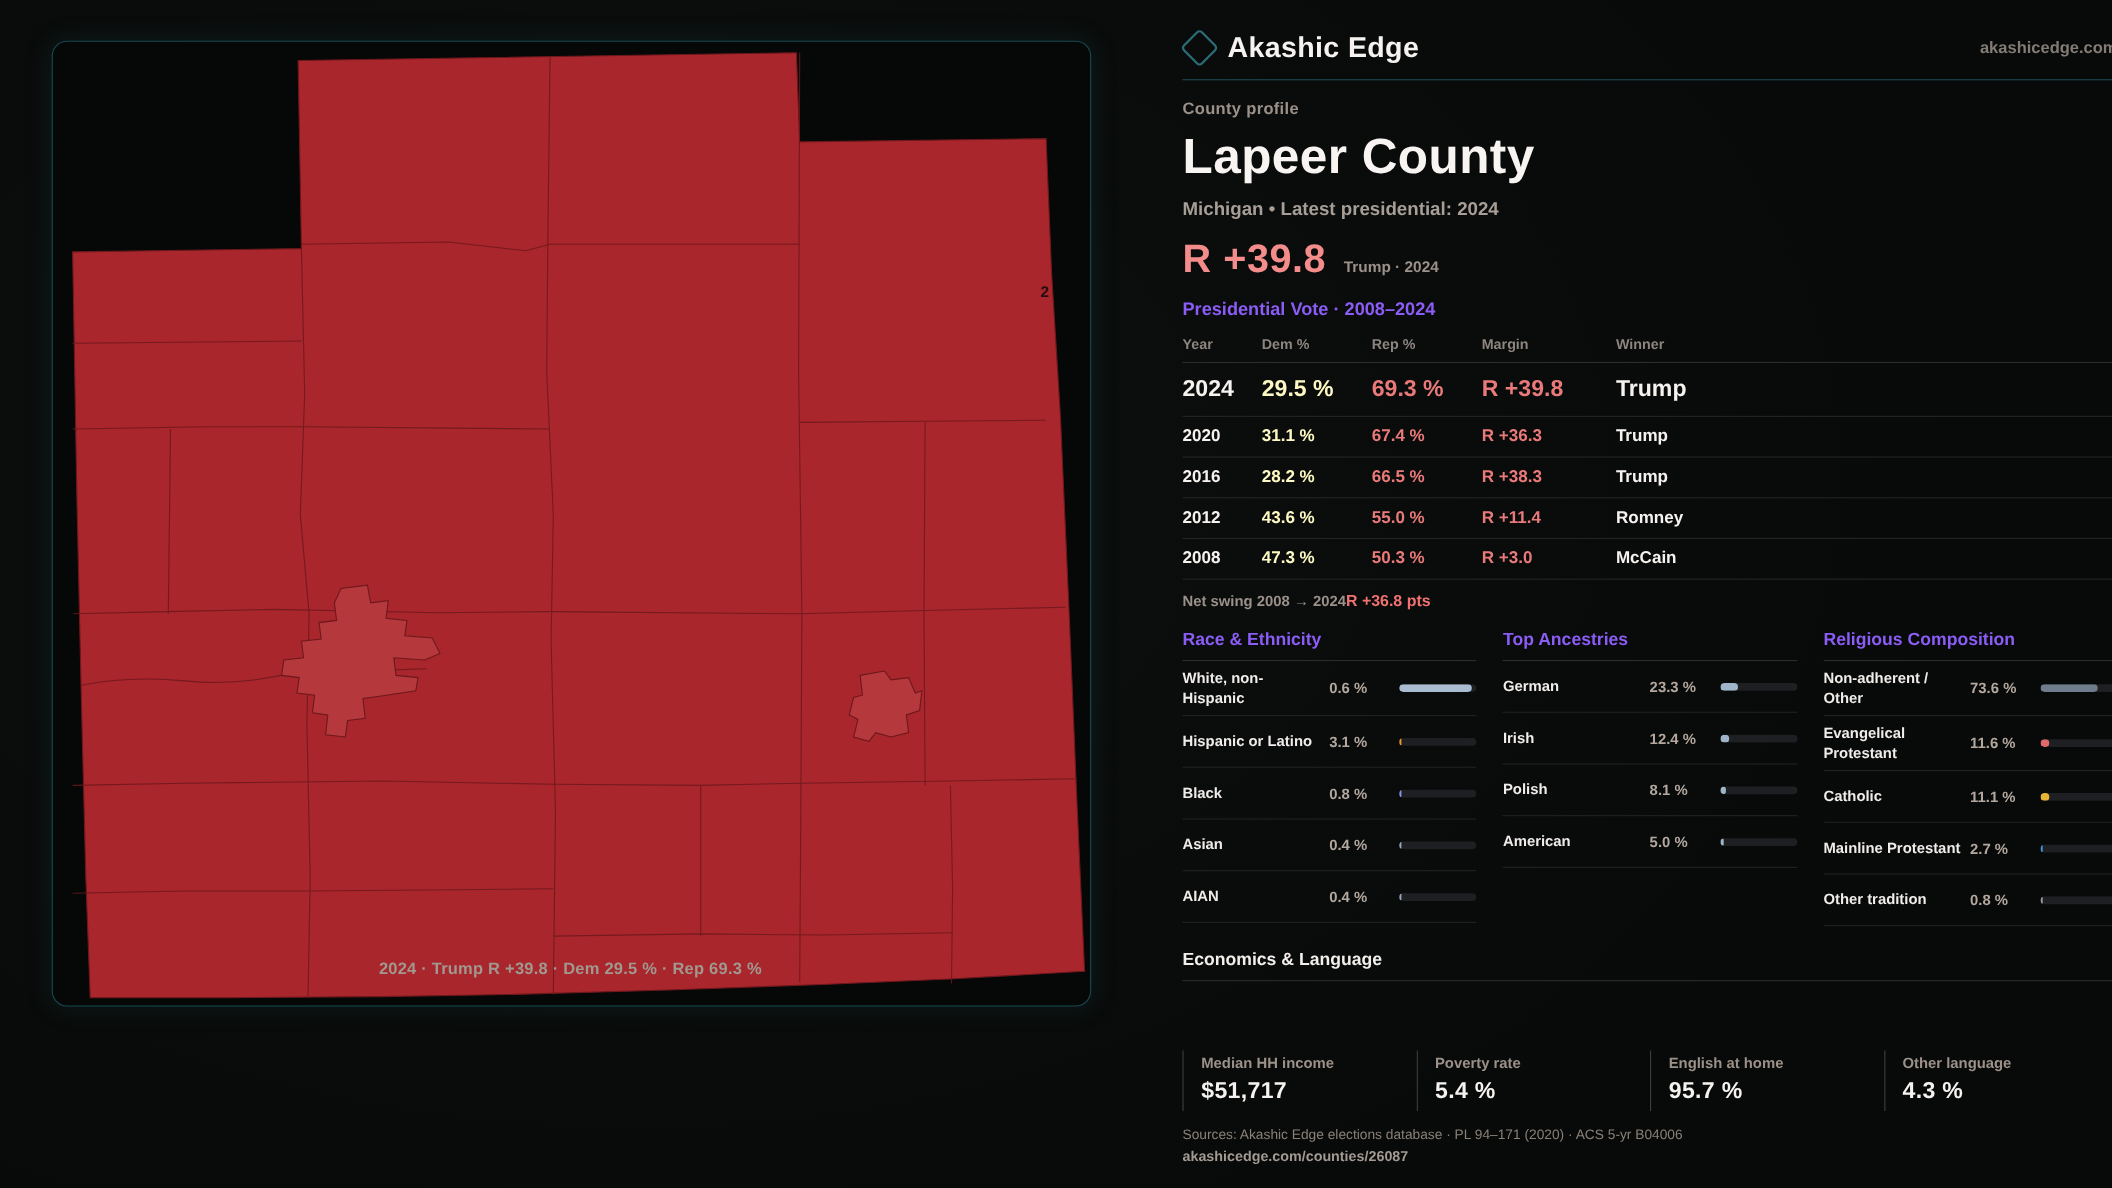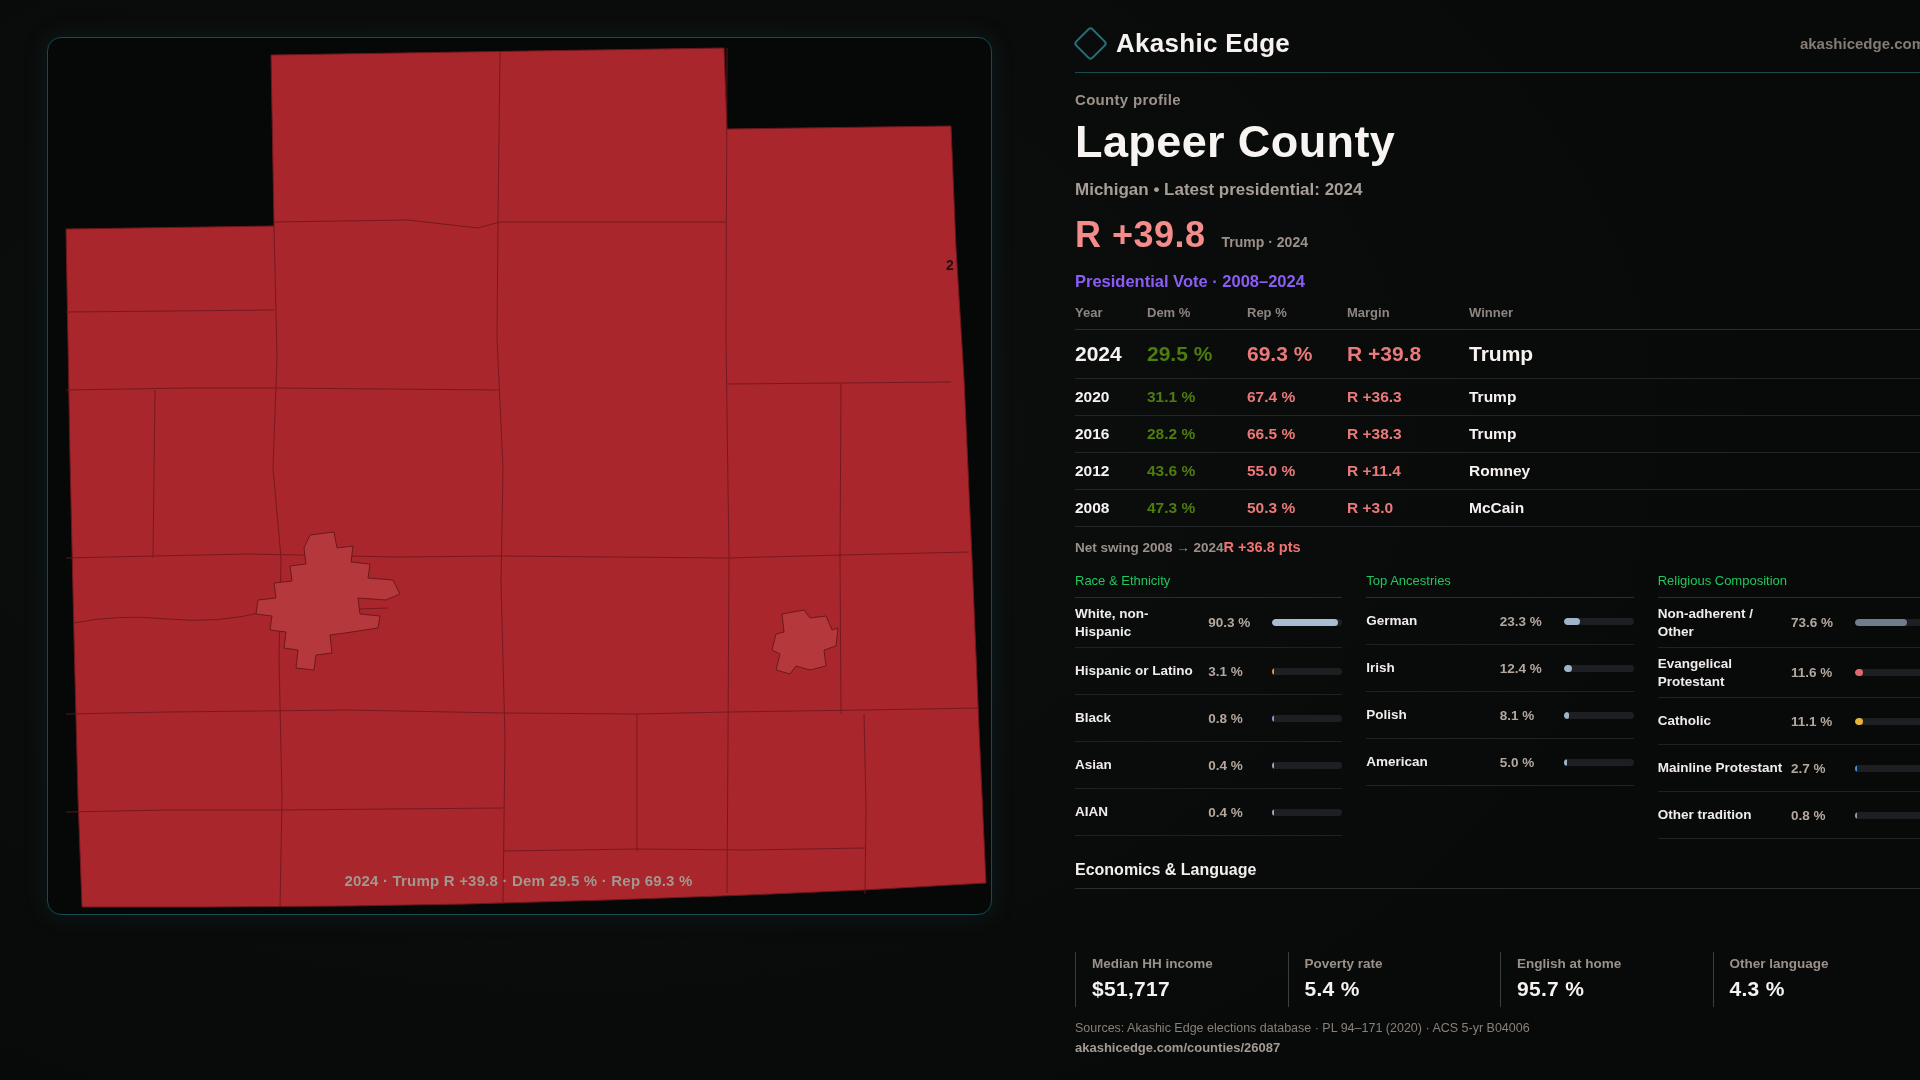--- a/index.html
+++ b/index.html
@@ -41,30 +41,30 @@
   .table-title{margin-top:16px;font-size:16.5px;font-weight:700;color:#8b5cf6;}
   .vt{margin-top:10px;}
   .vt-head,.vt-row{
     display:grid;grid-template-columns:72px 100px 100px 122px 1fr;
     align-items:center;
   }
   .vt-head{font-size:13px;font-weight:600;color:#8d8580;padding:4px 0 9px 0;border-bottom:1px solid #2a2d2e;}
   .vt-row{border-bottom:1px solid #222527;padding:9px 0;font-size:15.5px;font-weight:700;}
   .vt-row.hl{padding:12px 0;font-size:21px;}
   .vt-year{color:#f5f2ef;}
-  .vt-dem{color:#4d7c0f;}
+  .vt-dem{color:#fef9c3;}
   .vt-rep{color:#ea7a7a;}
   .vt-margin{color:#ea7a7a;}
   .vt-winner{color:#f5f2ef;}
   .swing-row{display:flex;justify-content:flex-start;align-items:baseline;margin-top:12px;}
   .swing-label{font-size:13.5px;font-weight:600;color:#9b918a;}
   .swing-value{font-size:14.5px;font-weight:700;color:#f27272;}
   
   .demo-grid{display:grid;grid-template-columns:1fr 1fr 1fr;column-gap:24px;margin-top:18px;}
-  .demo-col-title{font-size:13px;font-weight:400;color:#22c55e;padding-bottom:9px;border-bottom:1px solid #2a2d2e;}
+  .demo-col-title{font-size:16px;font-weight:700;color:#8b5cf6;padding-bottom:9px;border-bottom:1px solid #2a2d2e;}
   .demo-row{
     display:grid;grid-template-columns:1fr 58px 70px;column-gap:6px;align-items:center;
     padding:7px 0;border-bottom:1px solid #1f2224;min-height:32px;
   }
   .demo-label{font-size:13.5px;font-weight:600;color:#efece9;line-height:1.3;}
   .demo-value{font-size:13.5px;font-weight:600;color:#b3a79e;white-space:nowrap;}
   .demo-bar{height:7px;background:#1d1f22;border-radius:4px;overflow:hidden;}
   .demo-bar i{display:block;height:100%;border-radius:4px;min-width:2px;}
   
   .econ-title{margin-top:22px;font-size:16px;font-weight:700;color:#f2efec;padding-bottom:9px;border-bottom:1px solid #2a2d2e;}
@@ -192,21 +192,21 @@
   <div class="swing-row">
     <span class="swing-label">Net swing 2008 → 2024</span>
     <span class="swing-value">R +36.8 pts</span>
   </div>
 
   <div class="demo-grid" id="demo-grid">
       <div class="demo-col">
         <div class="demo-col-title">Race &amp; Ethnicity</div>
         <div class="demo-row">
           <span class="demo-label">White, non-Hispanic</span>
-          <span class="demo-value">90.3 %</span>
+          <span class="demo-value">0.6 %</span>
           <span class="demo-bar">
             <i style="width: 94.4%; background: rgb(169, 188, 209);"></i>
           </span>
         </div>
         <div class="demo-row">
           <span class="demo-label">Hispanic or Latino</span>
           <span class="demo-value">3.1 %</span>
           <span class="demo-bar">
             <i style="width: 3.1%; background: rgb(232, 150, 46);"></i>
           </span>

